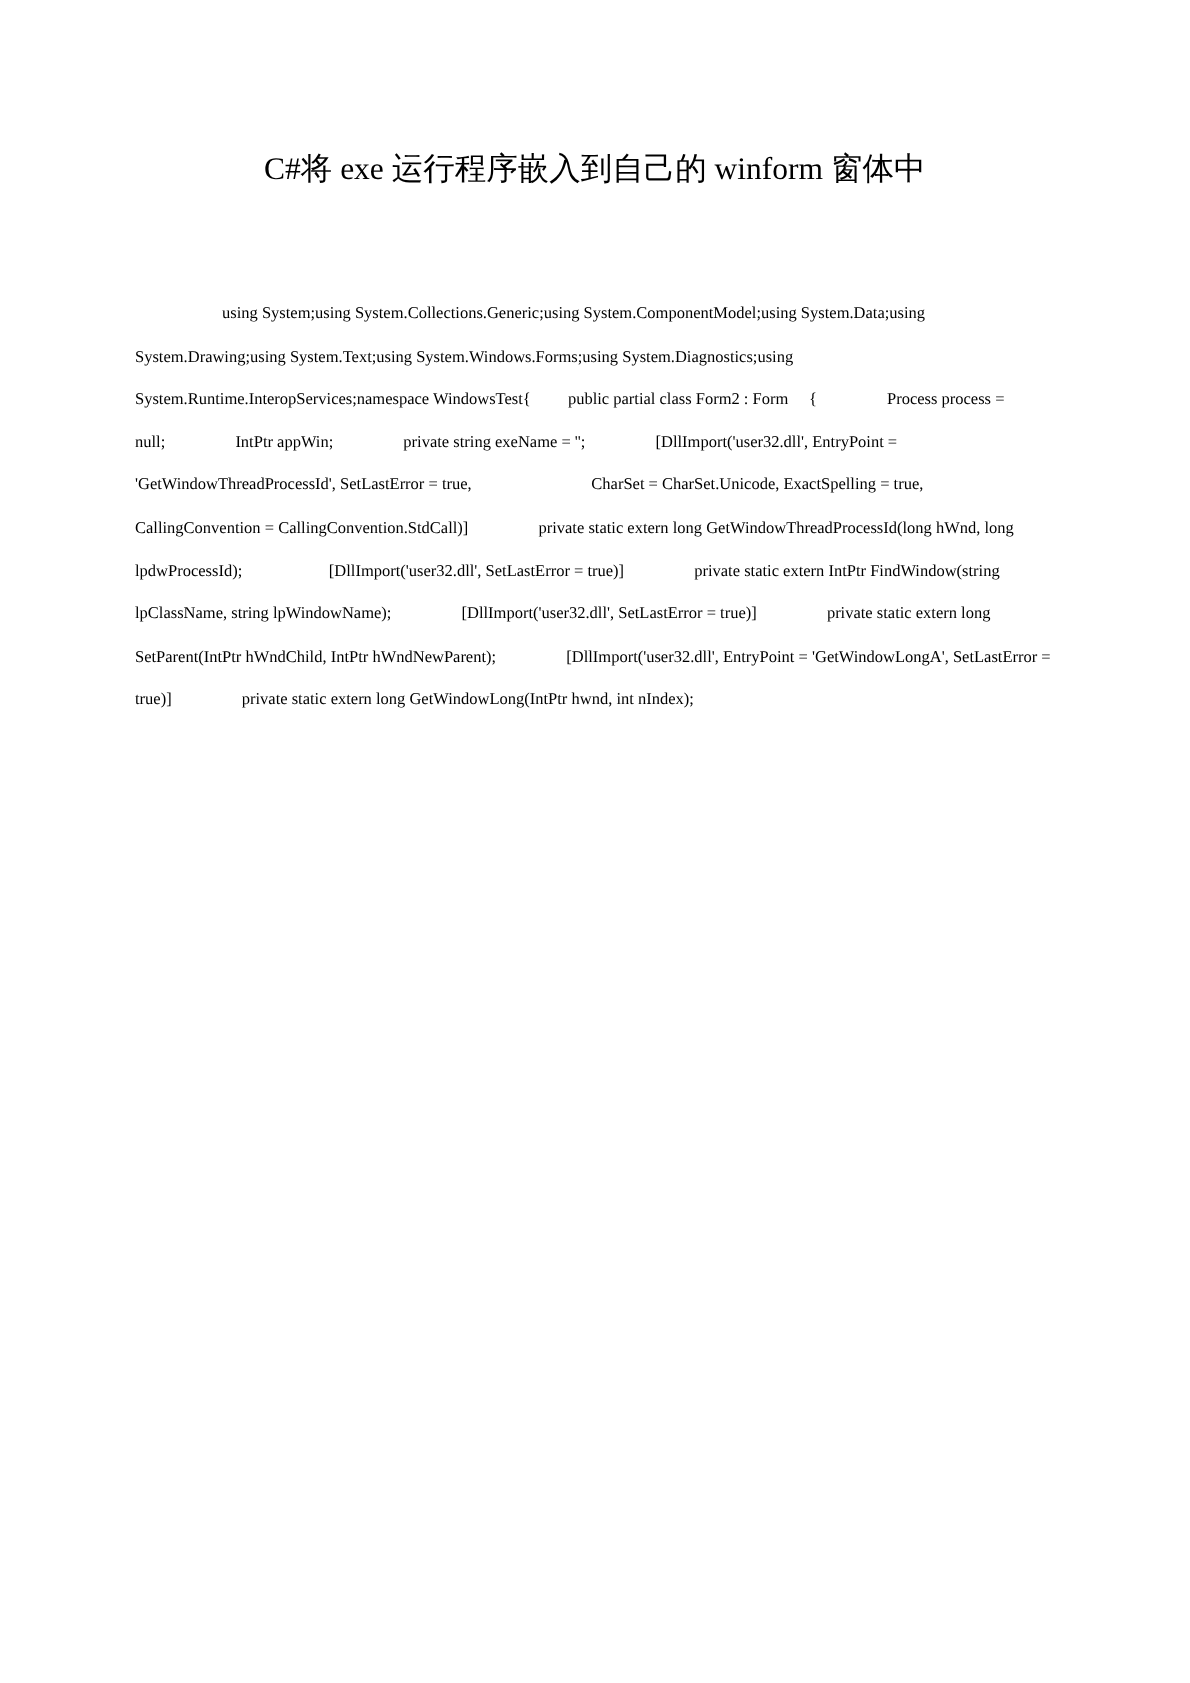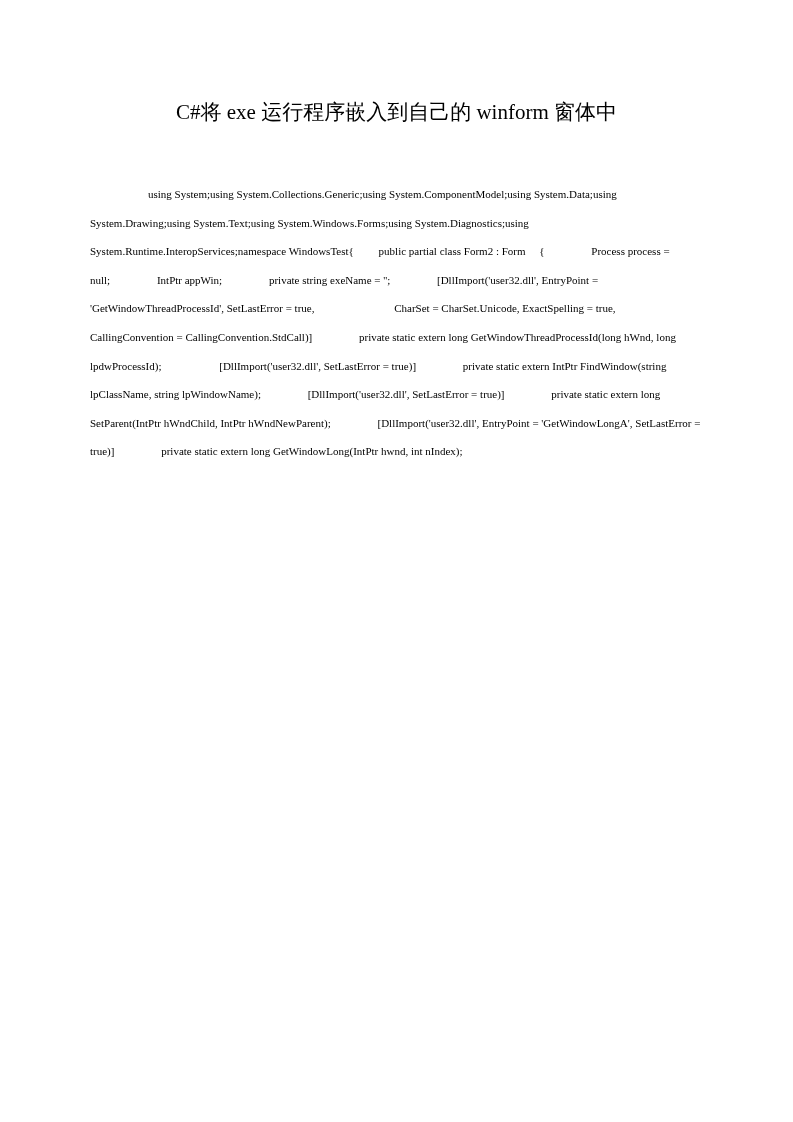--- a/index.html
+++ b/index.html
@@ -11,21 +11,21 @@
       width: 793px;
       height: 1122px;
       background: #ffffff;
       font-family: "Times New Roman", "SimSun", serif;
       padding: 98px 90px 90px 90px;
       color: #000000;
     }
     .title {
       text-align: center;
       font-size: 21px;
-      margin-bottom: 54px;
+      margin-bottom: 69px;
       font-weight: normal;
     }
     .body-text {
       font-size: 11px;
       line-height: 2.6;
       text-align: left;
       word-break: break-word;
     }
     .first-indent {
       display: inline-block;

